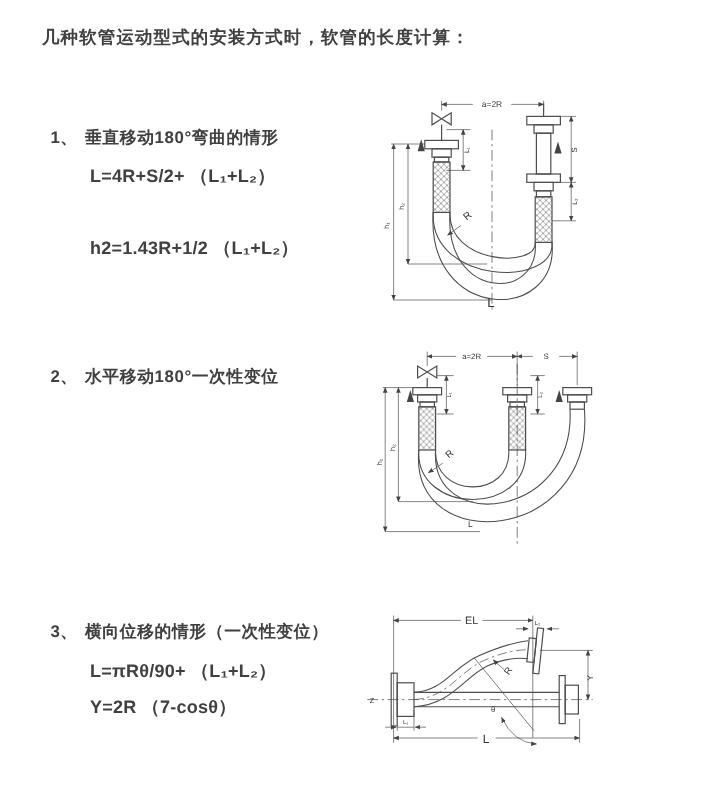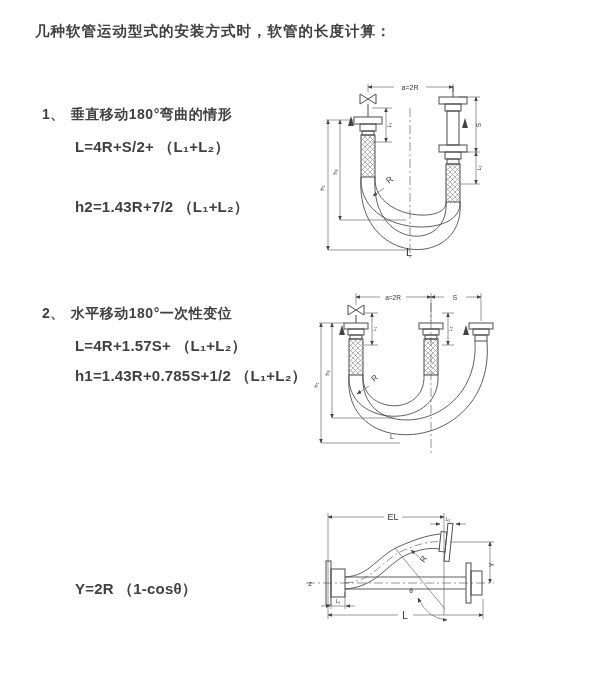--- a/index.html
+++ b/index.html
@@ -23,21 +23,21 @@
 <body>
 
 <div class="page">
 
   <div class="title">几种软管运动型式的安装方式时，软管的长度计算：</div>
 
   <div class="sec-head" id="s1h">
     <span class="num">1、</span><span>垂直移动180°弯曲的情形</span>
   </div>
   <div class="formula" id="f10">L=4R+S/2+ （L₁+L₂）</div>
-  <div class="formula" id="f12">h2=1.43R+7/2 （L₁+L₂）</div>
+  <div class="formula" id="f12">h2=1.43R+1/2 （L₁+L₂）</div>
 
   <svg id="d1" class="diag" width="290" height="190" viewBox="0 0 290 190">
     <defs>
       <pattern id="p1" patternUnits="userSpaceOnUse" width="5" height="5">
         <path d="M0,5 L5,0 M0,0 L5,5" stroke="#888" stroke-width="0.6"></path>
       </pattern>
       <marker id="m1" viewBox="0 0 10 10" refX="9" refY="5" markerWidth="8" markerHeight="8" orient="auto-start-reverse">
         <path d="M0,1 L10,5 L0,9 z" fill="#444"></path>
       </marker>
     </defs>
@@ -102,22 +102,20 @@
       <text x="171" y="53" font-size="6.5" text-anchor="middle" transform="rotate(-90 171 53)">S</text>
       <text x="171" y="96" font-size="5.5" text-anchor="middle" transform="rotate(-90 171 96)">L₂</text>
       <text x="79" y="112" font-size="8.5" transform="rotate(-40 79 112)">R</text>
       <text x="99" y="184" font-size="11" text-anchor="middle">L</text>
     </g>
   </svg>
 
   <div class="sec-head" id="s2h">
     <span class="num">2、</span><span>水平移动180°一次性变位</span>
   </div>
-  <div class="formula" id="f20">L=4R+1.57S+ （L₁+L₂）</div>
-  <div class="formula" id="f21">h1=1.43R+0.785S+1/2 （L₁+L₂）</div>
 
   <svg id="d2" class="diag" width="290" height="180" viewBox="0 0 290 180">
     <defs>
       <pattern id="p2" patternUnits="userSpaceOnUse" width="5" height="5">
         <path d="M0,5 L5,0 M0,0 L5,5" stroke="#888" stroke-width="0.6"></path>
       </pattern>
       <marker id="m2" viewBox="0 0 10 10" refX="9" refY="5" markerWidth="8" markerHeight="8" orient="auto-start-reverse">
         <path d="M0,1 L10,5 L0,9 z" fill="#444"></path>
       </marker>
     </defs>
@@ -181,21 +179,25 @@
       <text x="147" y="16.5" font-size="6.5" text-anchor="middle">S</text>
       <text x="10" y="102" font-size="6" text-anchor="middle" transform="rotate(-90 10 102)">h₁</text>
       <text x="21" y="90" font-size="6" text-anchor="middle" transform="rotate(-90 21 90)">h₂</text>
       <text x="68" y="46" font-size="5" text-anchor="middle" transform="rotate(-90 68 46)">L₁</text>
       <text x="144" y="46" font-size="5" text-anchor="middle" transform="rotate(-90 144 46)">L₂</text>
       <text x="66" y="99" font-size="8" transform="rotate(-40 66 99)">R</text>
       <text x="84" y="156" font-size="7" text-anchor="middle">L</text>
     </g>
   </svg>
 
-  <div class="formula" id="f31">Y=2R （1-cosθ）</div>
+  <div class="sec-head" id="s3h">
+    <span class="num">3、</span><span>横向位移的情形（一次性变位）</span>
+  </div>
+  <div class="formula" id="f30">L=πRθ/90+ （L₁+L₂）</div>
+  <div class="formula" id="f31">Y=2R （7-cosθ）</div>
 
   <svg id="d3" class="diag" width="300" height="150" viewBox="0 0 300 150">
     <defs>
       <marker id="m3" viewBox="0 0 10 10" refX="9" refY="5" markerWidth="8" markerHeight="8" orient="auto-start-reverse">
         <path d="M0,1 L10,5 L0,9 z" fill="#444"></path>
       </marker>
     </defs>
     <g stroke="#4d4d4d" fill="none" stroke-width="1">
       <line x1="8" y1="80" x2="196" y2="80" stroke-dasharray="9 3 2 3" stroke-width="0.6"></line>
       <g>

